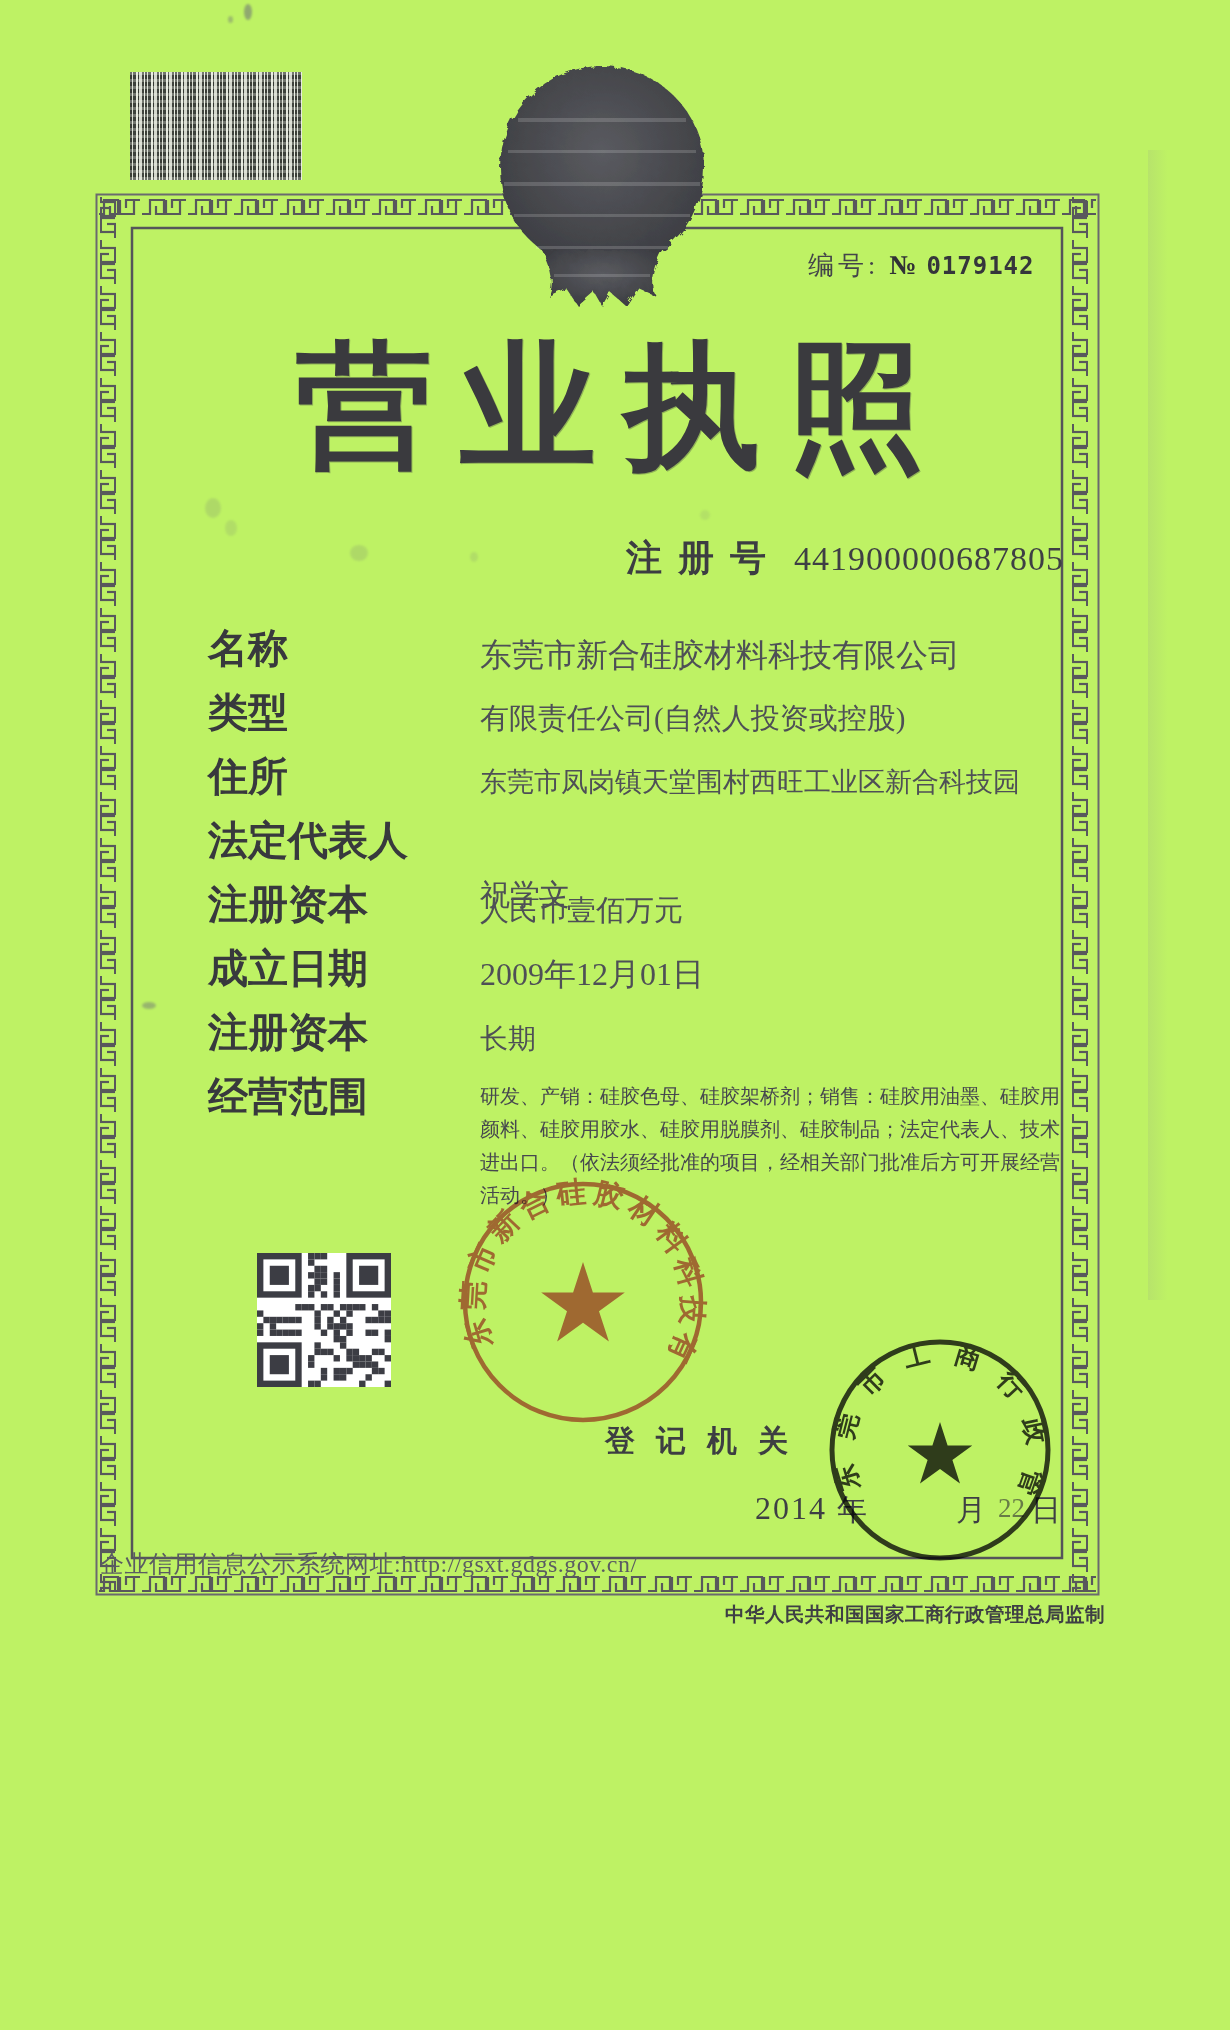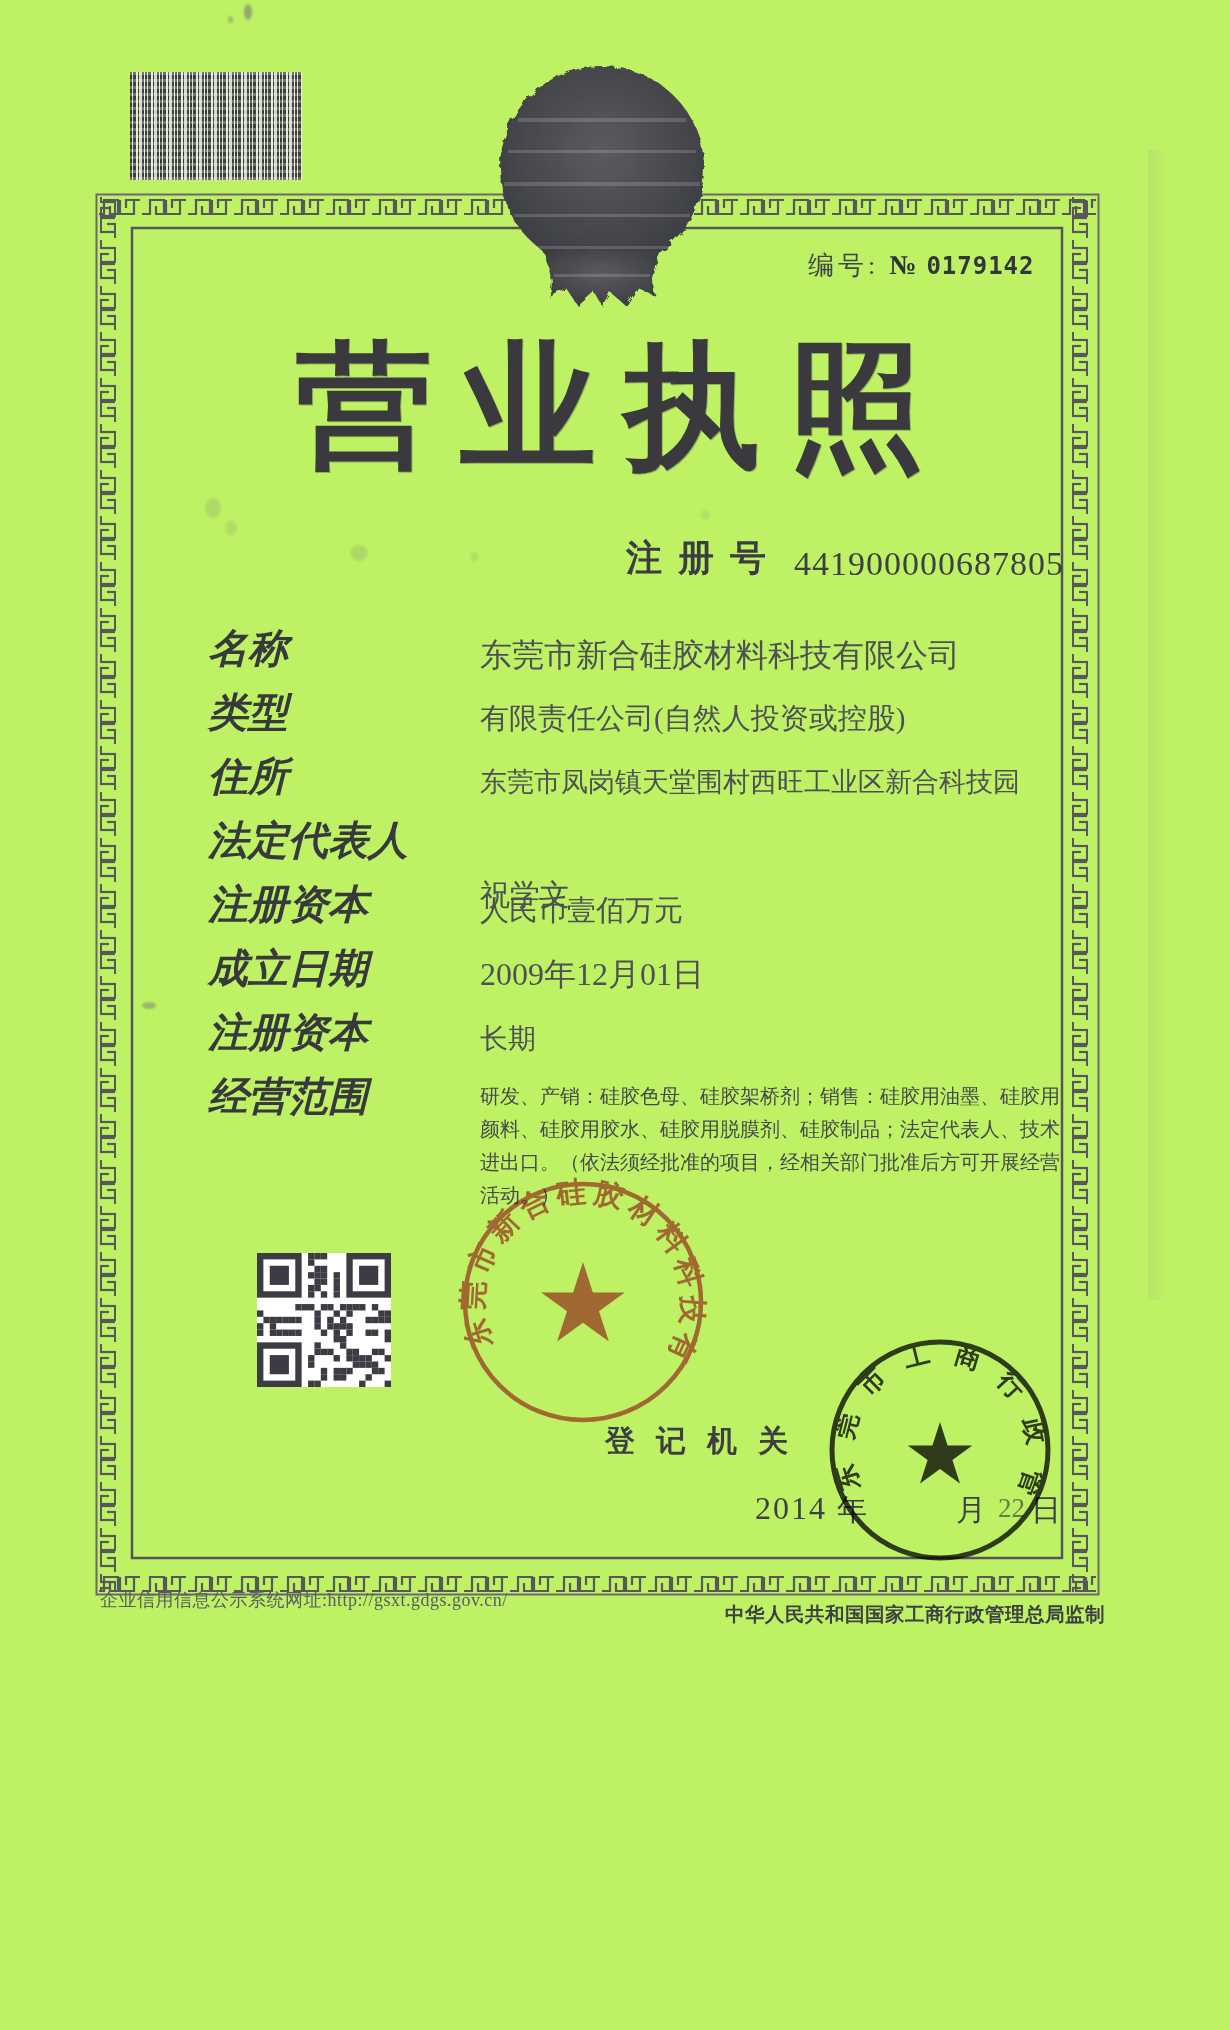--- a/index.html
+++ b/index.html
@@ -23,42 +23,42 @@
   
   #serial{left:808px;top:248px;display:flex;align-items:baseline;gap:10px;z-index:2;}
   #serial .lab{font-size:26px;letter-spacing:4px;color:#44454a;}
   #serial .no{font-size:27px;font-weight:700;color:#303136;}
   #serial .num{font-family:"DejaVu Sans Mono",monospace;font-size:24px;font-weight:600;letter-spacing:1px;color:#35363b;}
   #title{
     left:296px;top:336px;font-size:136px;line-height:1.05;font-weight:700;
     letter-spacing:28px;color:#3a3a3e;white-space:nowrap;z-index:2;
     text-shadow:1px 1px 0 rgba(60,60,64,.35);
   }
-  #regline{left:626px;top:534px;display:flex;align-items:flex-end;z-index:2;}
+  #regline{left:626px;top:534px;display:flex;align-items:center;z-index:2;}
   #regline .lab{font-size:36px;font-weight:600;letter-spacing:16px;color:#3c3d42;margin-right:12px;}
   #regline .num{font-size:34px;letter-spacing:1px;color:#3e3f44;}
   
   .flabel{
     position:absolute;left:208px;width:258px;
     font-size:40px;font-weight:700;line-height:46px;color:#38393d;
     text-align:justify;text-align-last:justify;z-index:2;white-space:nowrap;
-    display:flex;justify-content:space-between;font-style:italic;
+    display:flex;justify-content:space-between;
   }
   .fvalue{position:absolute;left:480px;color:#4e5056;z-index:2;white-space:nowrap;}
   #scope-lines{position:absolute;left:480px;top:1080px;width:600px;z-index:2;}
   #scope-lines div{font-size:20px;line-height:33px;color:#46484e;white-space:nowrap;}
   
   #qr{left:257px;top:1253px;z-index:2;}
   #company-seal{left:455px;top:1172px;z-index:5;mix-blend-mode:multiply;opacity:.85;filter:blur(.4px);}
   #regauth{left:605px;top:1421px;font-size:30px;font-weight:700;letter-spacing:21px;color:#3d3e42;z-index:2;white-space:nowrap;text-align:right;}
   .datepart{position:absolute;top:1490px;font-size:30px;color:#3e3f44;z-index:4;}
   #ghost-day{color:rgba(45,45,50,.6);font-size:27px;top:1493px;}
   #registrar-seal{left:826px;top:1336px;z-index:5;mix-blend-mode:multiply;opacity:.9;}
   
-  #footer-left{left:100px;top:1588px;font-size:18px;letter-spacing:.5px;color:#5a5c62;z-index:2;white-space:nowrap;}
+  #footer-left{left:100px;top:1548px;font-size:24px;letter-spacing:.5px;color:#5a5c62;z-index:2;white-space:nowrap;}
   #footer-right{left:725px;top:1601px;width:365px;font-size:19.5px;font-weight:600;letter-spacing:.5px;color:#3e3f44;z-index:2;text-align:left;white-space:nowrap;}
   
   .spk{position:absolute;background:#6b6d78;border-radius:50%;filter:blur(1px);z-index:2;}
   #edge-shade{left:1148px;top:150px;width:20px;height:1150px;
     background:linear-gradient(90deg,rgba(140,140,150,.14),rgba(140,140,150,0));z-index:0;}
 </style>
 </head>
 <body>
 
 <div id="page">

